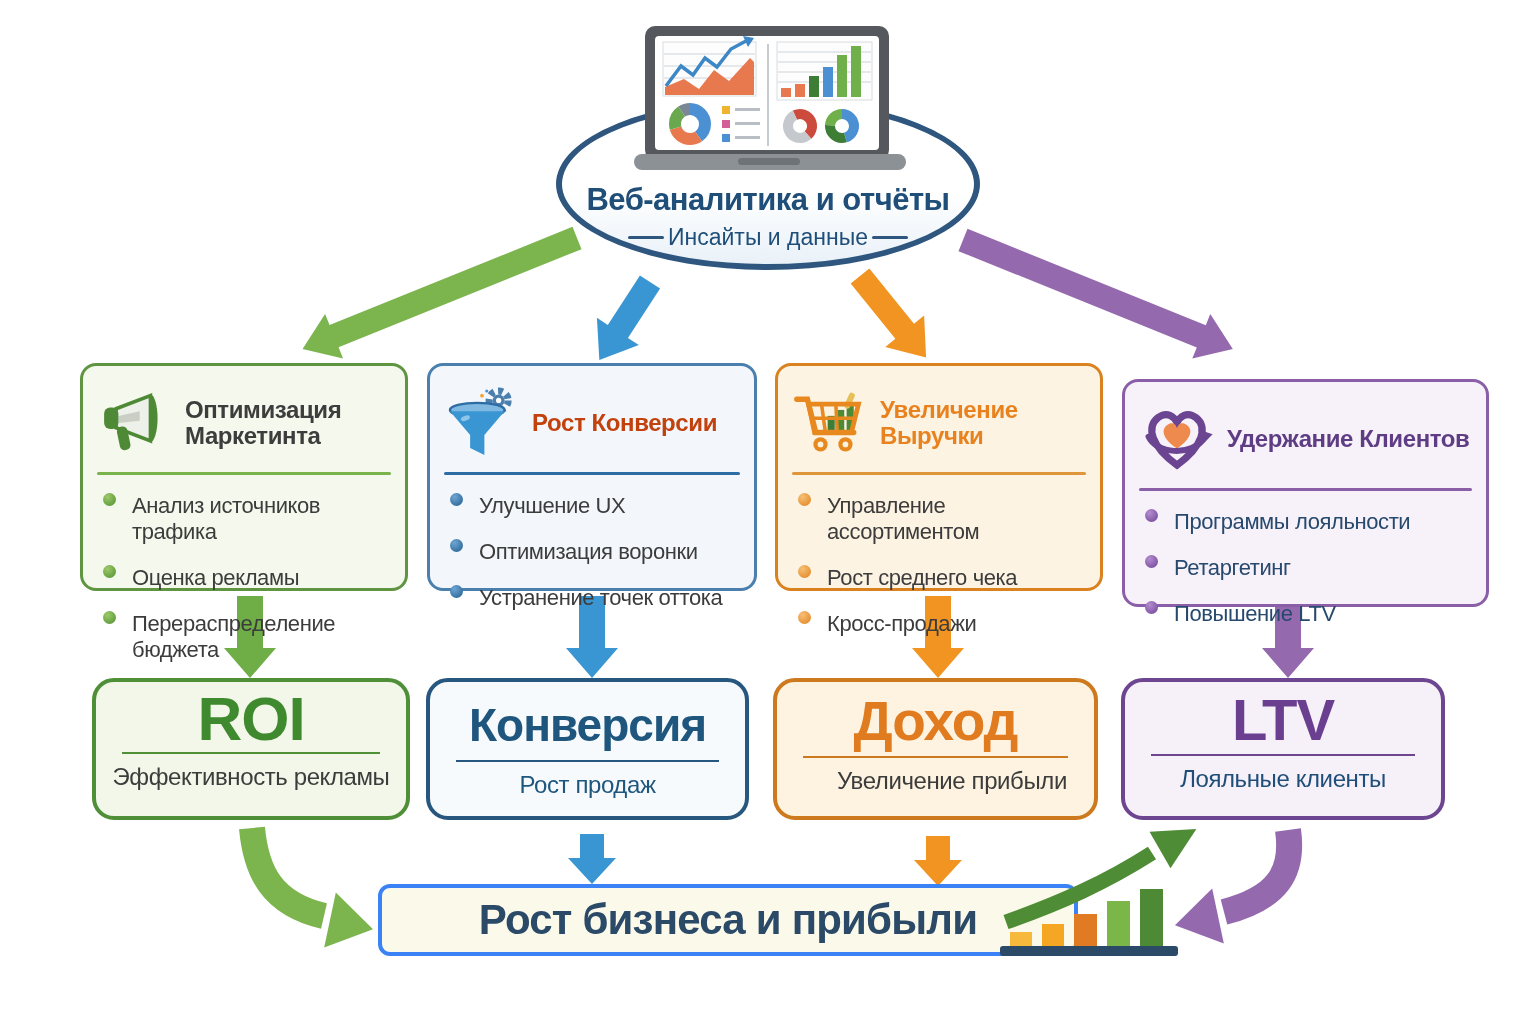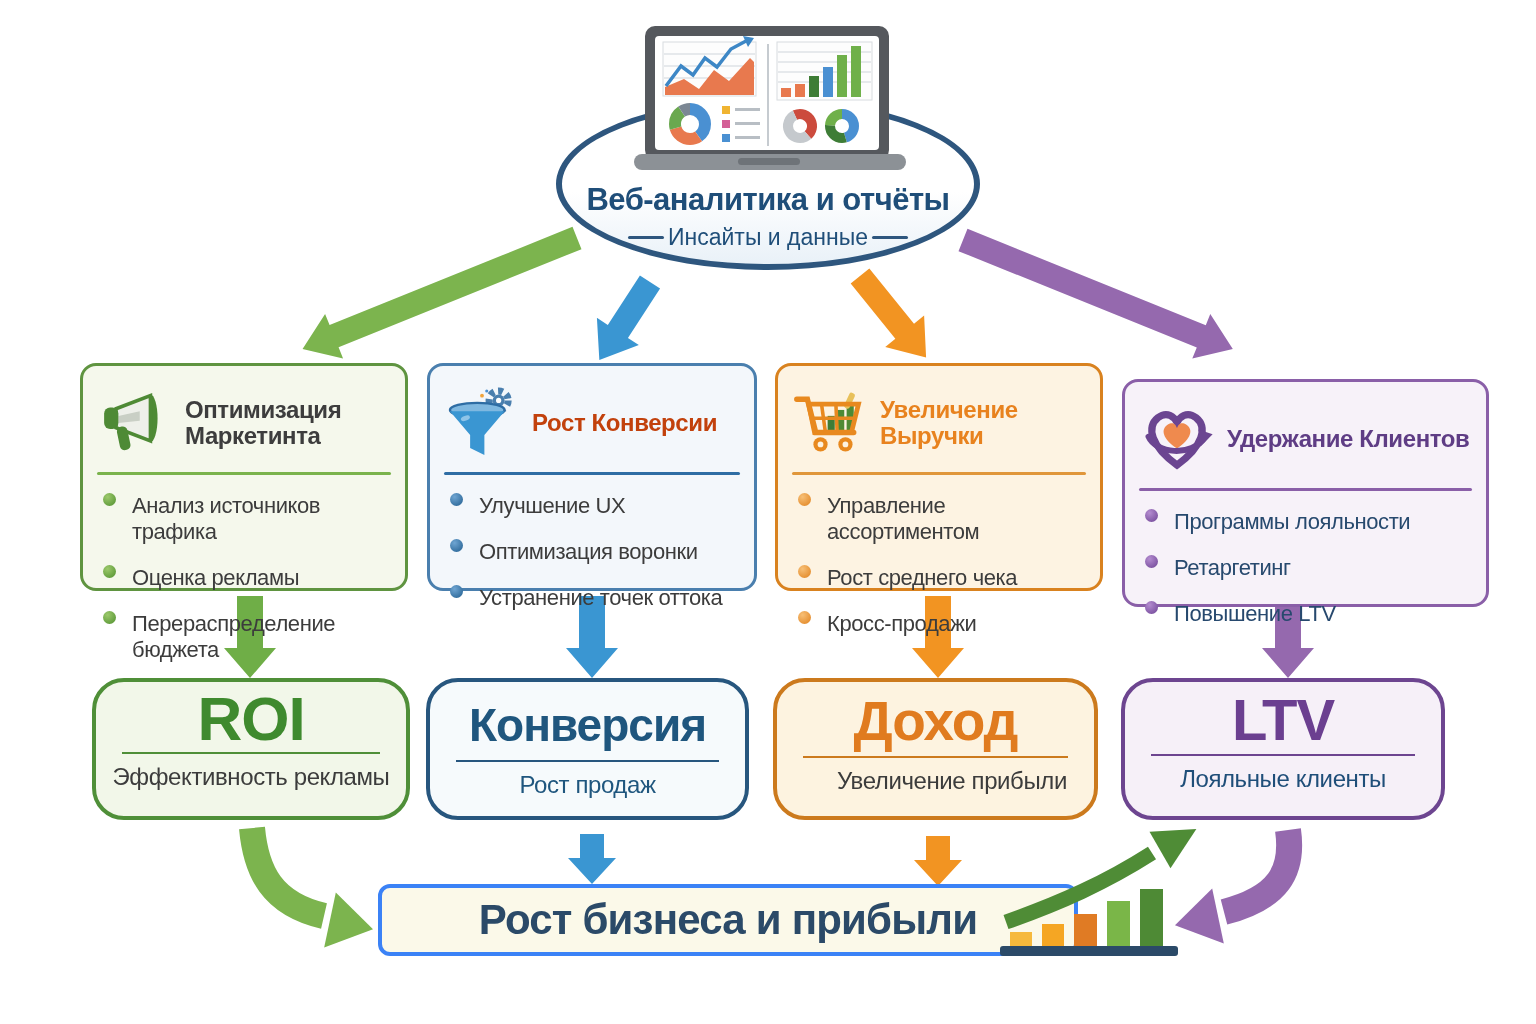--- a/index.html
+++ b/index.html
@@ -34,21 +34,21 @@
   .c1 .cat-title{color:#3d3d3d;} .c1 .cat-divider{background:#7ab34c;} .c1 .dot{background:radial-gradient(circle at 35% 30%,#9cc96b,#4f8f2e);}
   .c2{left:427px;width:330px;border-color:#4a7fae;background:#f3f7fb;}
   .c2 .cat-title{color:#c2410c;} .c2 .cat-divider{background:#2e6da4;} .c2 .dot{background:radial-gradient(circle at 35% 30%,#6fa5d2,#205d8e);}
   .c3{left:775px;width:328px;border-color:#d9821f;background:#fdf3e2;}
   .c3 .cat-title{color:#e8821e;} .c3 .cat-divider{background:#e0963a;} .c3 .dot{background:radial-gradient(circle at 35% 30%,#f7bf76,#e0811c);}
   .c4{left:1122px;width:367px;border-color:#8a5fa8;background:#f7f2f9;margin-top:16px;}
   .c4 .cat-title{color:#5f3d85;} .c4 .cat-divider{background:#8a5fa8;} .c4 .dot{background:radial-gradient(circle at 35% 30%,#b48cd0,#6d4394);}
   .c4 .cat-items li{color:#27496e;}
 
   
-  .res-box{position:absolute;top:678px;height:142px;border-radius:32px;z-index:2;
+  .res-box{position:absolute;top:678px;height:142px;border-radius:22px;z-index:2;
            box-sizing:border-box;border-style:solid;border-width:4px;text-align:center;}
   .res-metric{font-weight:bold;margin-top:4px;letter-spacing:-1px;}
   .res-divider{height:2px;margin:0 26px;}
   .res-caption{font-size:24px;margin-top:9px;letter-spacing:-0.4px;}
 
   .r1{left:92px;width:318px;border-color:#4f8f38;background:#f2f7e9;}
   .r1 .res-metric{font-size:62px;color:#3f8a2e;line-height:66px;} .r1 .res-divider{background:#4f8f38;} .r1 .res-caption{color:#3c3c3c;}
   .r2{left:426px;width:323px;border-color:#27567e;background:#f6fafc;}
   .r2 .res-metric{font-size:46px;color:#1f567e;line-height:70px;margin-top:8px;} .r2 .res-divider{background:#27567e;} .r2 .res-caption{color:#1f567e;}
   .r3{left:773px;width:325px;border-color:#cc7a1d;background:#fdf3e0;}

